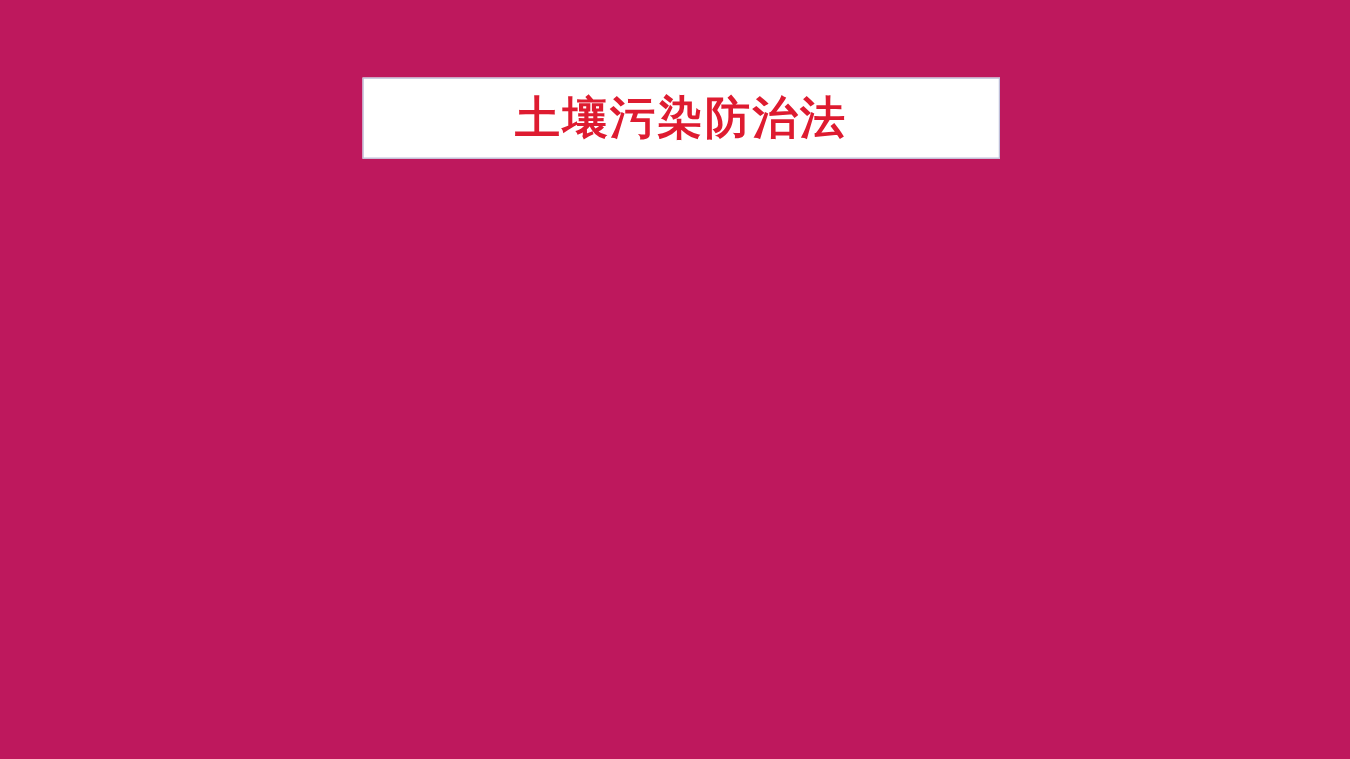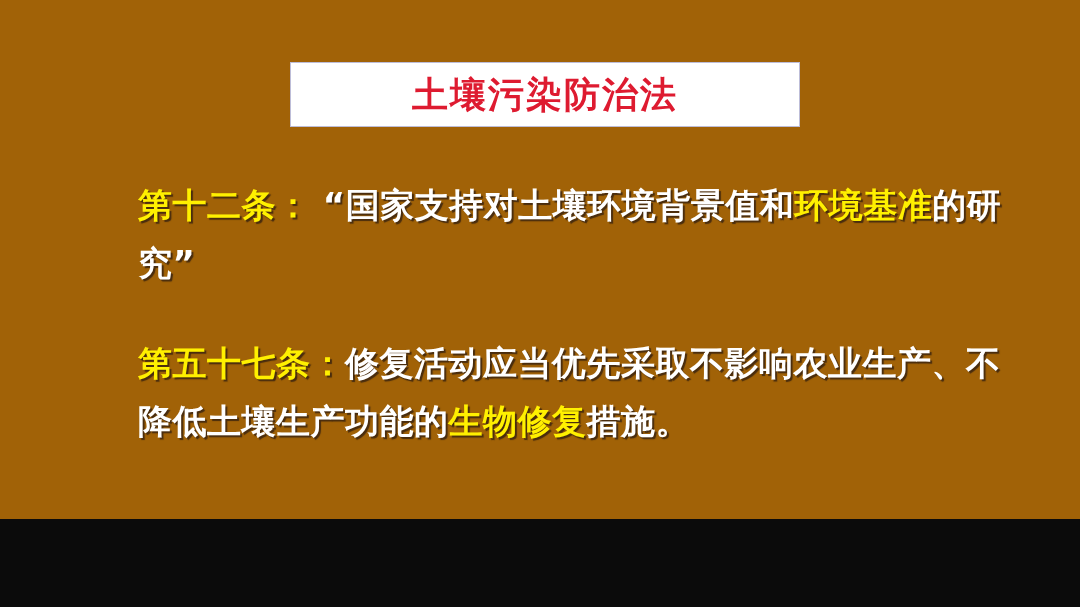--- a/index.html
+++ b/index.html
@@ -8,22 +8,22 @@
     padding: 0;
   }
   body {
     background: #0b0b0b;
     font-family: "DejaVu Sans", "Liberation Sans", sans-serif;
   }
 
   .slide {
     position: relative;
     width: 1080px;
-    height: 519px;
-    background: #a16207;
+    height: 607px;
+    background: #be185d;
     overflow: hidden;
     box-sizing: border-box;
   }
 
   
   .title-plate {
     position: absolute;
     left: 290px;
     top: 62px;
     width: 510px;
@@ -73,18 +73,14 @@
 </style>
 </head>
 <body>
 
 <div class="slide">
 
   <div class="title-plate">
     <span class="title-text">土壤污染防治法</span>
   </div>
 
-  <div class="body-area">
-    <p class="para"><span class="hl">第十二条：</span><span class="plain"> “国家支持对土壤环境背景值和</span><span class="hl">环境基准</span><span class="plain">的研究”</span></p>
-    <p class="para"><span class="hl">第五十七条：</span><span class="plain">修复活动应当优先采取不影响农业生产、不降低土壤生产功能的</span><span class="hl">生物修复</span><span class="plain">措施。</span></p>
-  </div>
 
 </div>
 
 </body></html>

